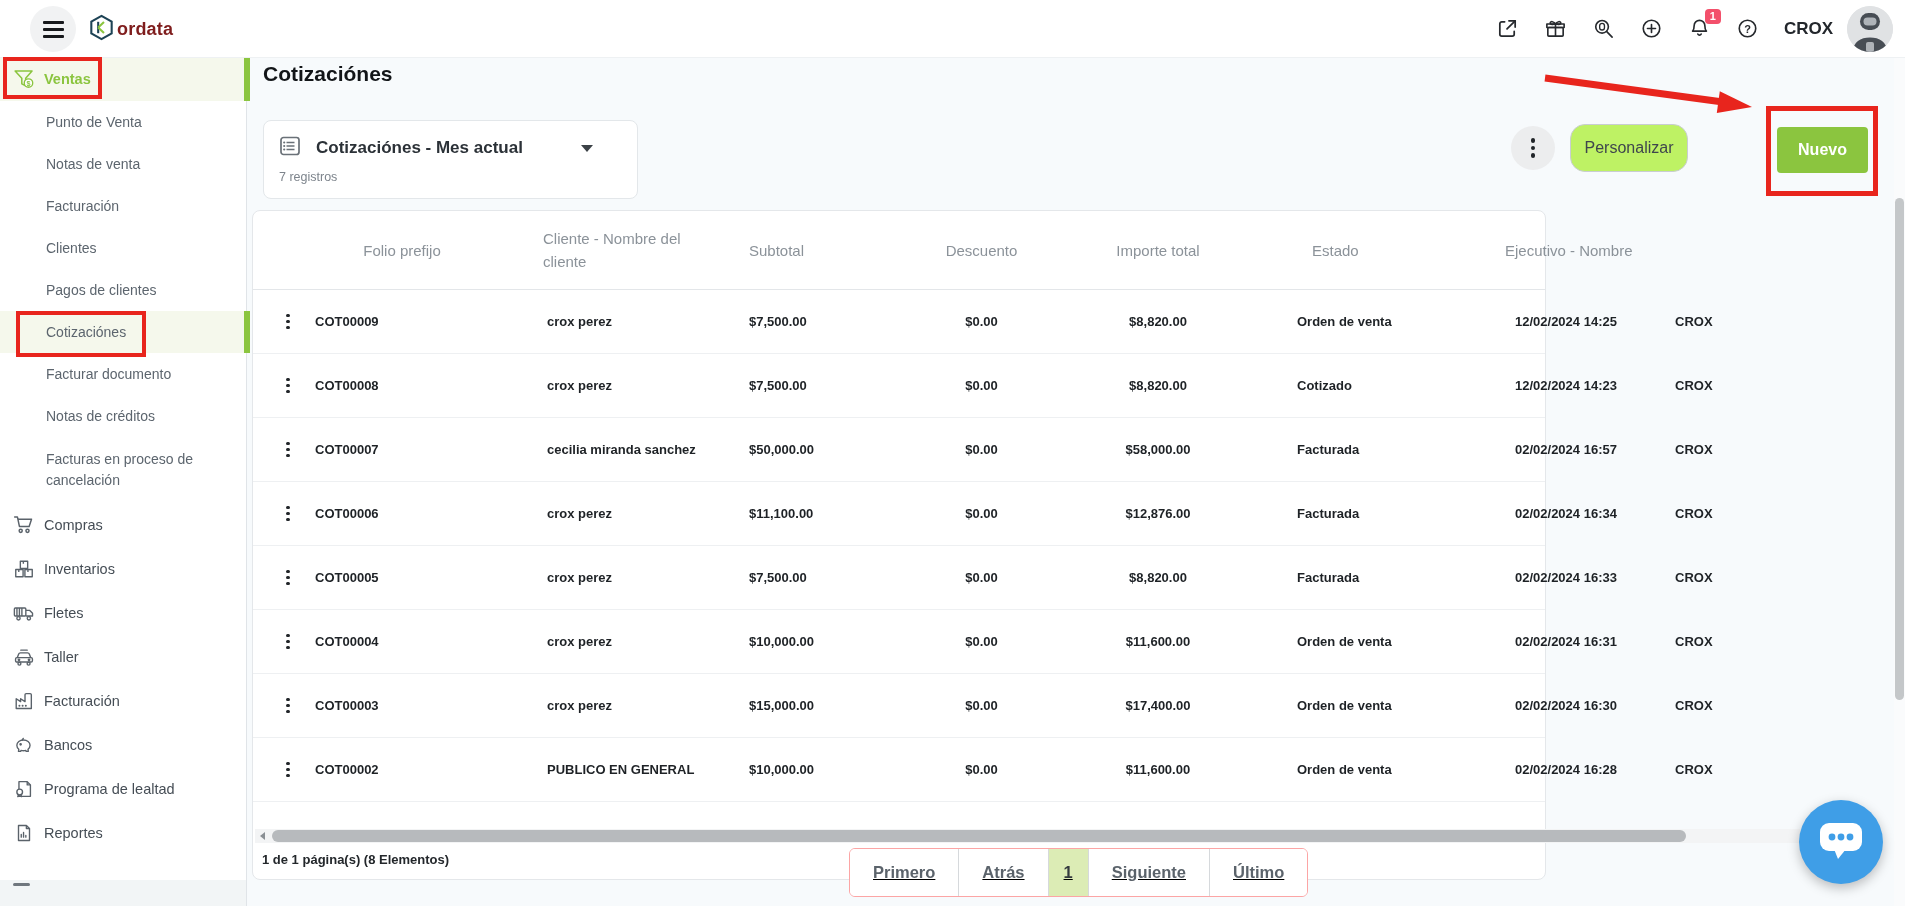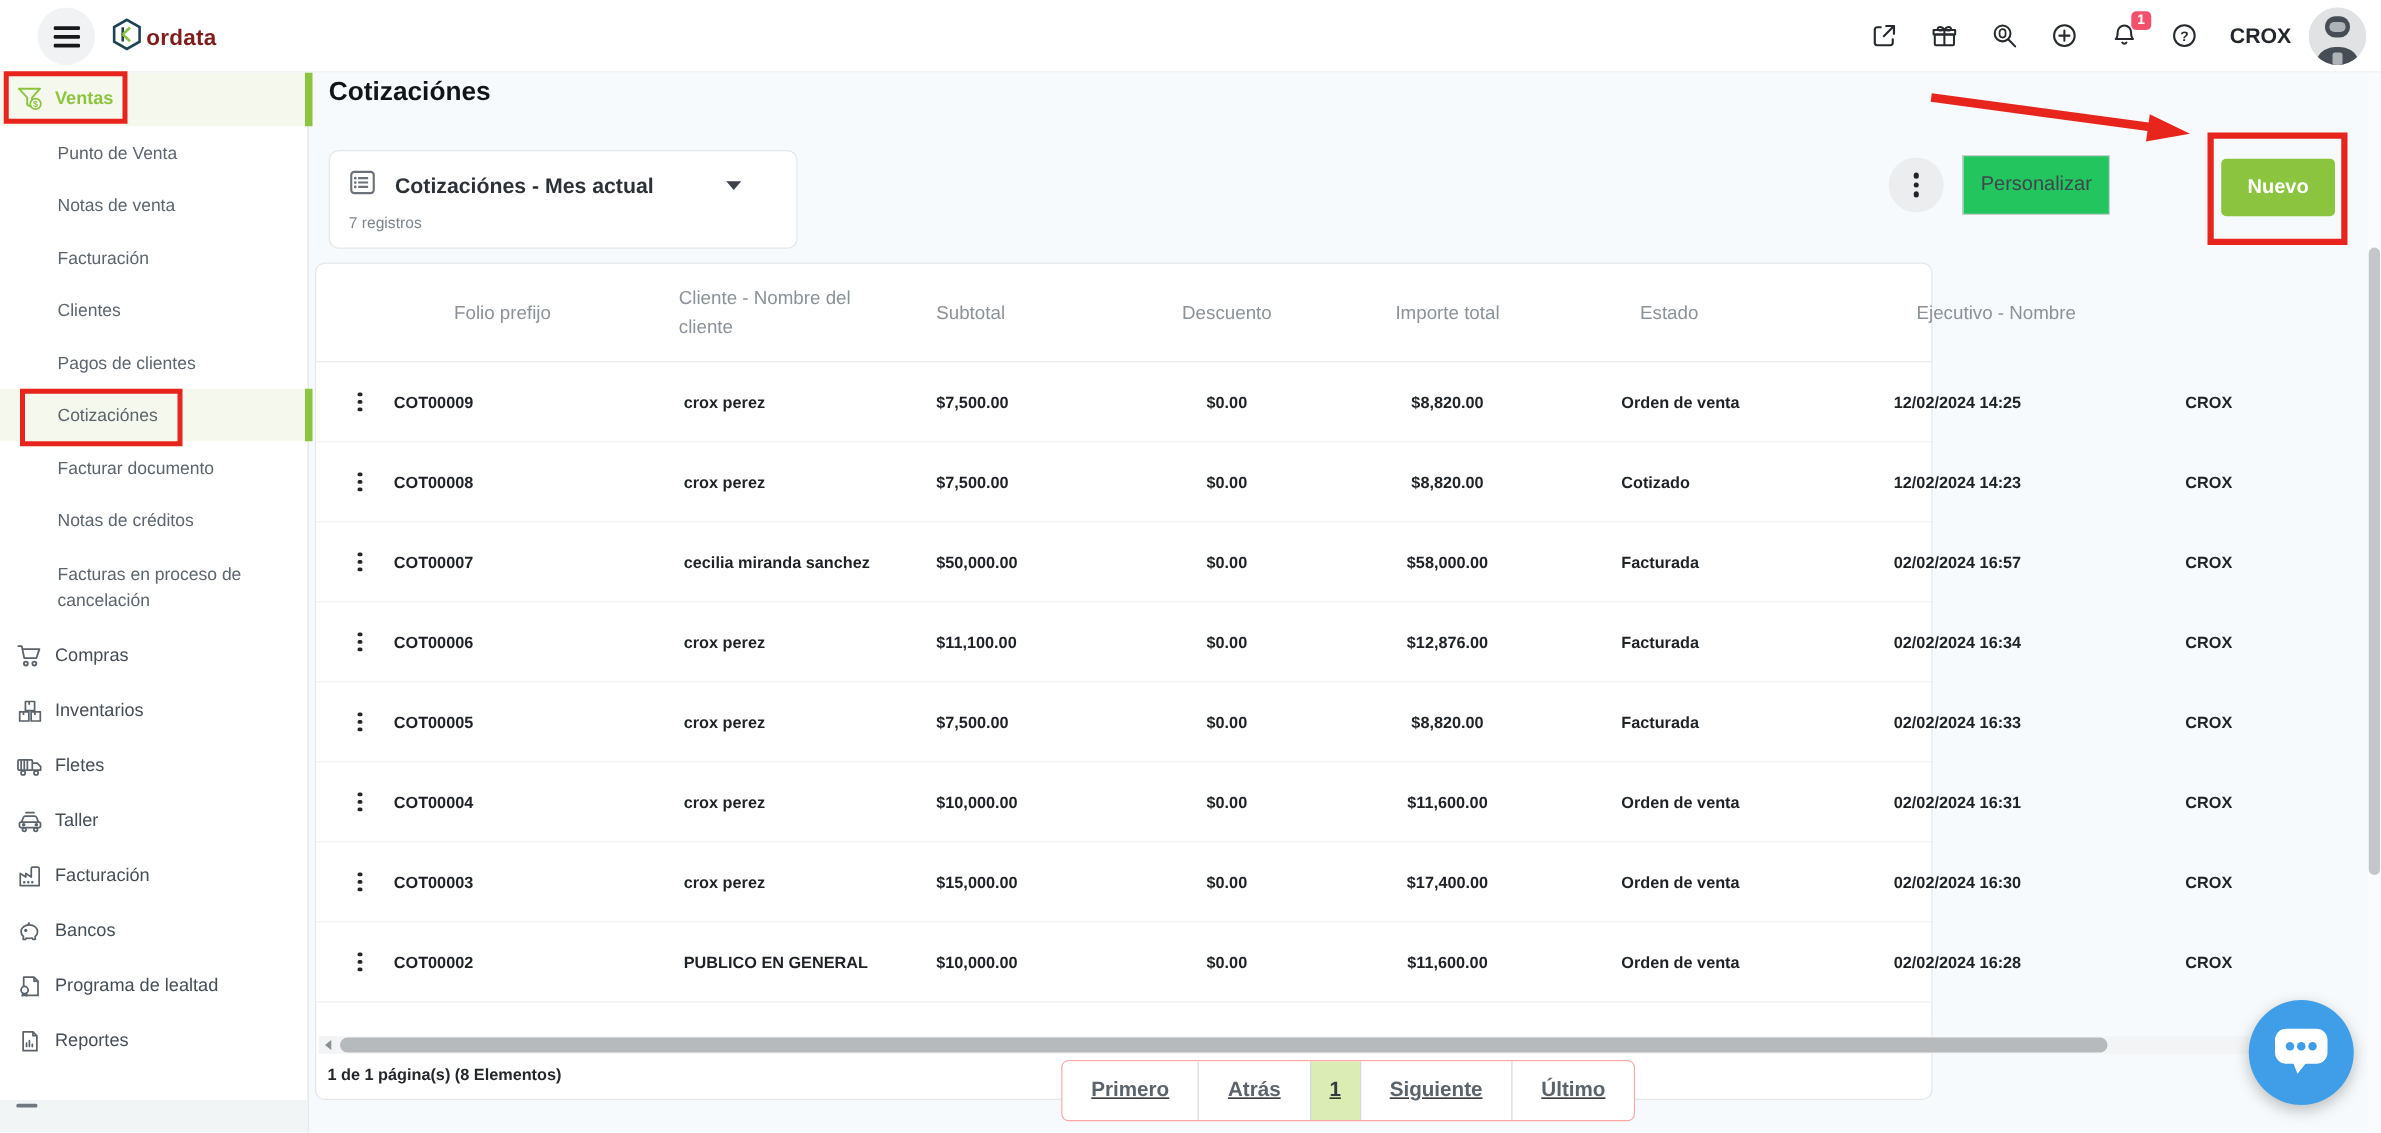--- a/index.html
+++ b/index.html
@@ -36,37 +36,37 @@
   .side-bottom::before{content:'';position:absolute;left:13px;top:3px;width:17px;height:3px;background:#70777e;border-radius:2px;}
   
   .page-title{position:absolute;left:263px;top:62px;font-size:21px;font-weight:700;color:#121518;z-index:5;}
   .filter-card{position:absolute;left:263px;top:120px;width:375px;height:79px;background:#fff;border:1px solid #e3e7ea;border-radius:8px;box-sizing:border-box;cursor:pointer;z-index:5;}
   .filter-row{display:flex;align-items:center;gap:14px;padding:13px 16px 0 14px;}
   .filter-title{font-size:17px;font-weight:600;color:#2b3137;}
   .caret{margin-left:auto;margin-right:28px;width:0;height:0;border-left:6px solid transparent;border-right:6px solid transparent;border-top:7px solid #3c4247;}
   .filter-sub{padding:8px 0 0 15px;font-size:12.5px;color:#7d848c;}
   .tool-kebab{position:absolute;left:1511px;top:126px;width:44px;height:44px;border-radius:50%;background:#ecedee;display:flex;flex-direction:column;align-items:center;justify-content:center;gap:3px;cursor:pointer;z-index:5;}
   .tool-kebab i{width:4.5px;height:4.5px;border-radius:50%;background:#212529;}
-  .btn-personalize{position:absolute;left:1570px;top:124px;width:118px;height:48px;background:#22c55e;border:1px solid #c9cdd2;border-radius:0;box-sizing:border-box;display:flex;align-items:center;justify-content:center;font-size:16px;color:#3f464d;cursor:pointer;z-index:5;}
+  .btn-personalize{position:absolute;left:1570px;top:124px;width:118px;height:48px;background:#bef264;border:1px solid #c9cdd2;border-radius:15px;box-sizing:border-box;display:flex;align-items:center;justify-content:center;font-size:16px;color:#3f464d;cursor:pointer;z-index:5;}
   .btn-new{position:absolute;left:1777px;top:127px;width:91px;height:46px;background:#8bc53f;border-radius:4px;display:flex;align-items:center;justify-content:center;font-size:16px;font-weight:700;color:#fff;cursor:pointer;z-index:5;}
   
   .table-card{position:absolute;left:252px;top:210px;width:1294px;height:670px;background:#fff;border:1px solid #e4e7ea;border-radius:8px;box-sizing:border-box;z-index:4;}
   .thead{display:flex;height:78px;border-bottom:1px solid #e3e6e9;padding-left:6px;}
   .trow{display:flex;height:63px;border-bottom:1px solid #eef0f2;padding-left:6px;background:#fff;}
   .tcell{flex:0 0 auto;display:flex;align-items:center;box-sizing:border-box;overflow:hidden;}
   .th{color:#8b9299;font-size:15px;}
   .c0{width:48px;justify-content:center;padding-left:10px;}
   .c1{width:190px;padding-left:8px;}
   .c2{width:252px;padding-left:50px;}
   .c3{width:150px;}
   .c4{width:165px;justify-content:center;}
   .c5{width:188px;justify-content:center;}
   .c6{width:245px;padding-left:45px;}
   .c7{width:170px;padding-left:18px;}
-  .c8{width:192px;padding-left:8px;justify-content:center;}
+  .c8{width:192px;padding-left:8px;}
   .th.c1{justify-content:center;padding-left:0;}
   .th.c2{justify-content:center;padding-left:0;}
   .th.c2 span{display:block;width:160px;text-align:left;line-height:1.55;}
   .th.c6{padding-left:60px;}
   .th.c7{justify-content:center;padding-left:0;}
   .trow .tcell{font-size:13px;font-weight:700;color:#1e2226;}
   .trow .c6{font-weight:600;}
   .kebab{display:flex;flex-direction:column;align-items:center;gap:2.5px;padding:5px 8px;cursor:pointer;}
   .kebab i{width:3.5px;height:3.5px;border-radius:50%;background:#212529;}
   

